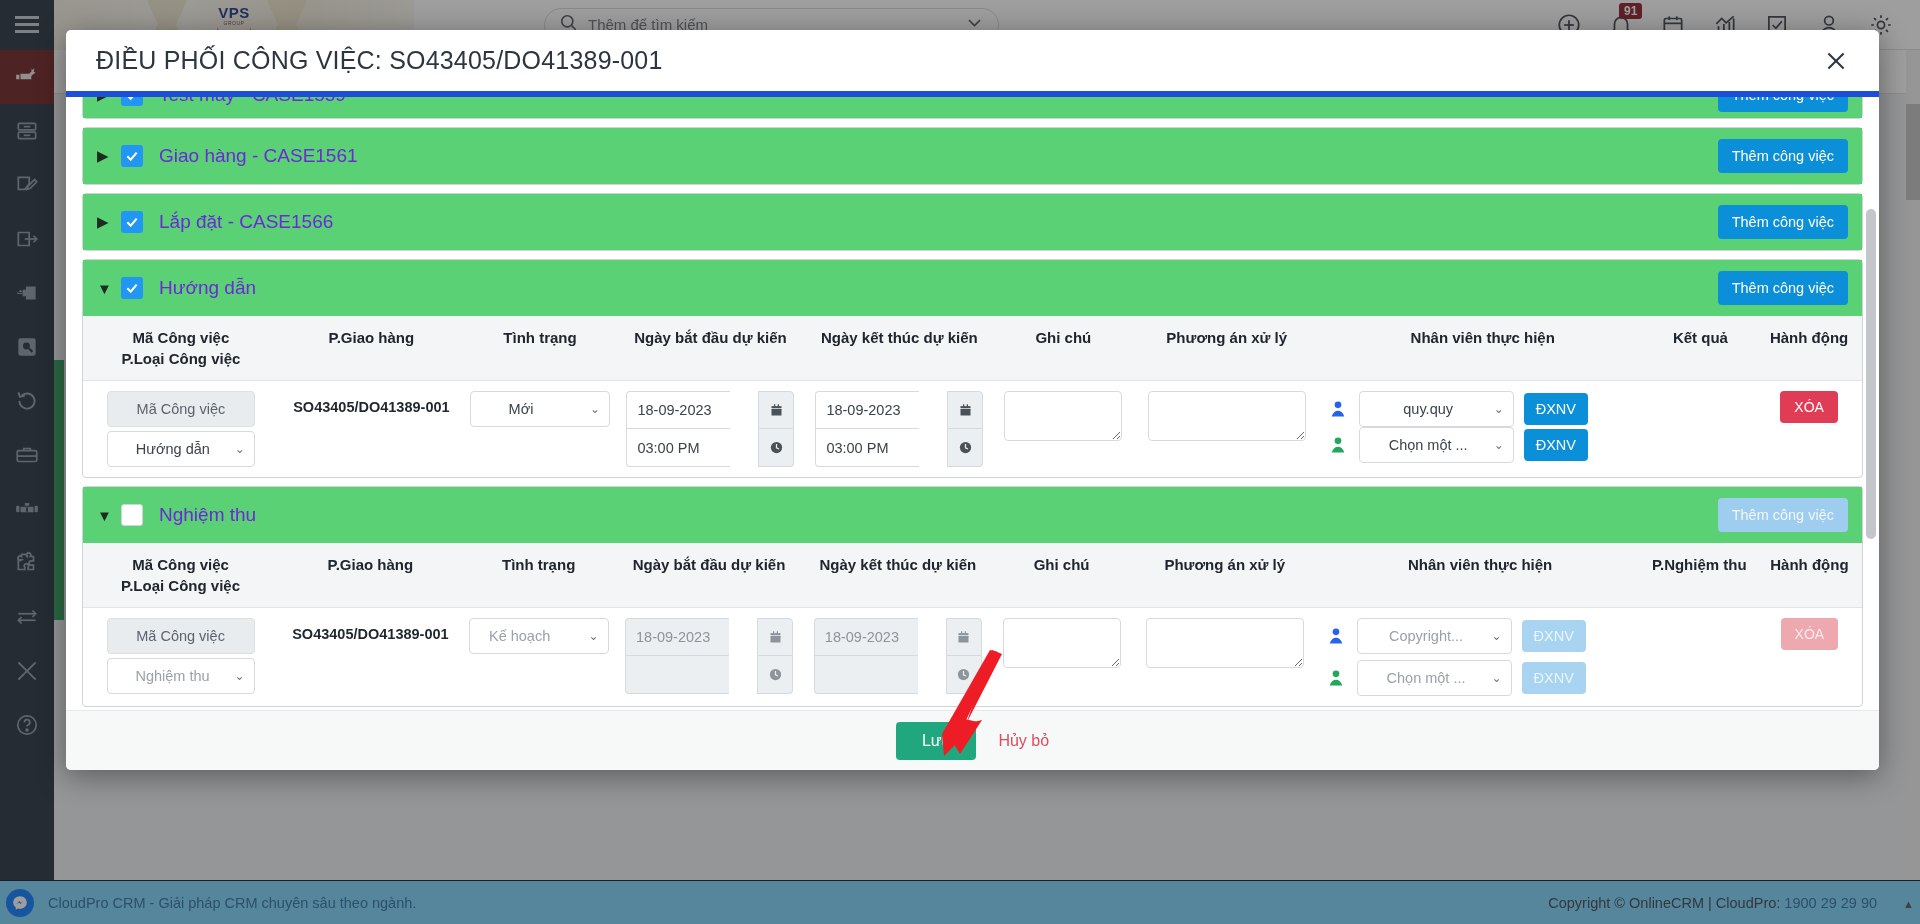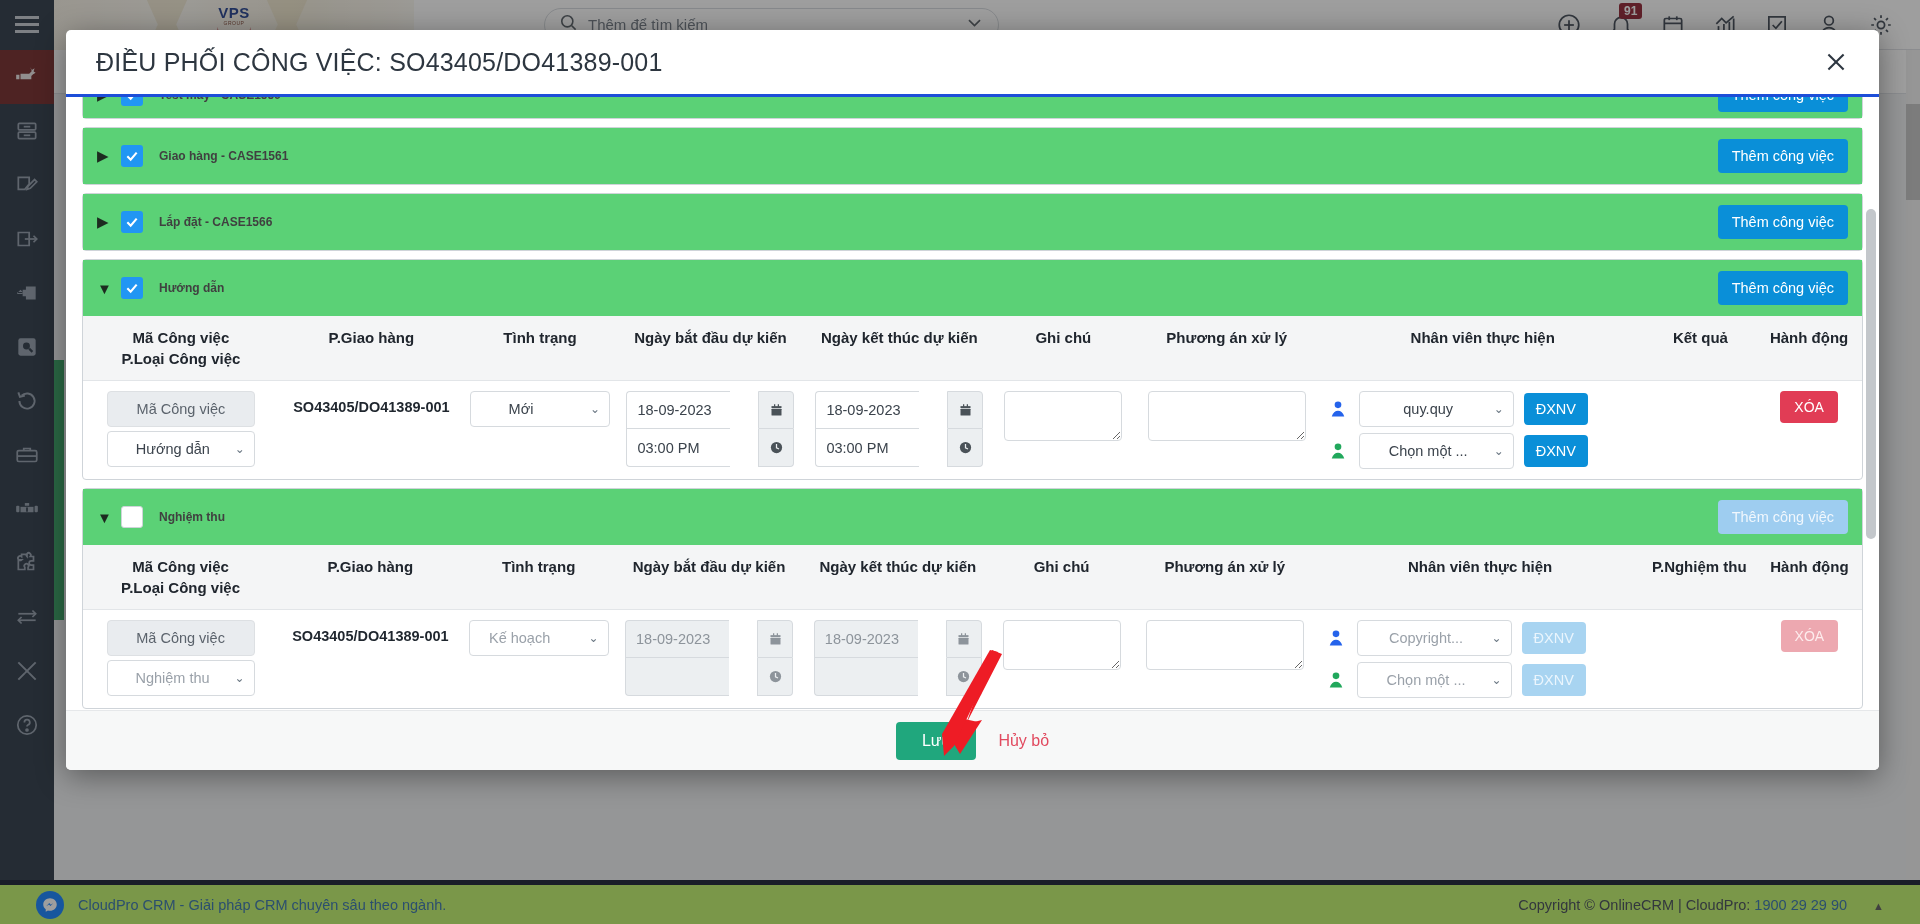--- a/index.html
+++ b/index.html
@@ -90,22 +90,22 @@
   #content-tabs {
     height: 44px; background:#fff; border-bottom:1px solid #dde1e5;
     display:flex; align-items:center; padding-left: 16px; font-size: 15px; color:#2b3542;
   }
   #content-left-strip { position:absolute; left:0; top: 310px; width: 10px; height: 260px; background:#2f9e5e;}
   #content .ghost-h { position:absolute; left: 20px; top: 316px; font-size: 15px; color:#495057;}
 
   
   #footer {
     position: absolute; left: 0; right: 0; bottom: 0; height: 44px;
-    background: #bef264; border-top: 5px solid #0f172a;
-    display: flex; align-items: center; padding: 0 36px; z-index: 1;
+    background: #7dd3fc; border-top: 1px solid #0f172a;
+    display: flex; align-items: center; padding: 0 6px; z-index: 1;
   }
   #footer .fb-left { display: flex; align-items: center; gap: 14px; }
   #msg-icon {
     width: 28px; height: 28px; border-radius: 50%;
     background: #0a7cff; display: flex; align-items: center; justify-content: center;
   }
   #msg-icon svg { width: 18px; height: 18px; }
   #footer .crm-text { color: #2f6fa8; font-size: 14.5px; }
   #footer .fb-right { margin-left: auto; font-size: 14.5px; color: #3c4450; }
   #footer .fb-right a { color: #2f6fa8; text-decoration: none; }
@@ -118,21 +118,21 @@
 
   
   #modal {
     position: absolute; left: 66px; top: 30px; width: 1813px; height: 740px;
     background: #fff; border-radius: 5px; z-index: 10;
     box-shadow: 0 6px 30px rgba(0,0,0,.4);
     display: flex; flex-direction: column;
   }
   #modal-header {
     height: 67px; flex: 0 0 67px; display: flex; align-items: center;
-    padding: 0 26px 0 30px; border-bottom: 3px solid #1d4ed8;
+    padding: 0 26px 0 30px; border-bottom: 6px solid #1d4ed8;
   }
   #modal-title { font-size: 25px; color: #2d3640; font-weight: 400; letter-spacing: .2px; }
   #modal-close {
     margin-left: auto; width: 34px; height: 34px; cursor: pointer;
     display: flex; align-items: center; justify-content: center; color: #2d3640;
   }
   #modal-close svg { width: 26px; height: 26px; }
 
   #modal-body {
     flex: 1; overflow: hidden; position: relative;
@@ -150,21 +150,21 @@
   .group-head.first { height: 46px; }
   .caret {
     width: 18px; font-size: 15px; color: #1d2b20; user-select:none; cursor:pointer;
   }
   .gcheck {
     width: 22px; height: 22px; border-radius: 3px; margin: 0 16px 0 6px;
     background: #2196f3; display:flex; align-items:center; justify-content:center; cursor:pointer;
   }
   .gcheck.off { background: #fff; border: 1px solid #cfd4d9; }
   .gcheck svg { width: 16px; height: 16px; }
-  .gtitle { font-size: 12px; color: #404040; font-weight: bold; }
+  .gtitle { font-size: 19px; color: #6d28d9; font-weight: normal; }
   .btn-add {
     margin-left: auto; background: #0a8fd8; color: #fff; border: none; border-radius: 4px;
     font-size: 14.5px; padding: 9px 14px; cursor: pointer; font-family: inherit;
   }
   .btn-add.disabled { background: #9ecdf0; color: #f0f7fd; cursor: default; }
 
   table.tbl { width: 100%; border-collapse: collapse; }
   table.tbl th {
     font-size: 15px; color: #20262e; font-weight: bold; padding: 13px 6px 13px 6px;
     text-align: center; background: #f4f5f6; border-bottom: 1px solid #e2e5e8; vertical-align: top;
@@ -624,21 +624,21 @@
                     </div>
                   </div>
                 </td>
                 <td>
                   <textarea class="note" style=""></textarea>
                 </td>
                 <td>
                   <textarea class="plan" style=""></textarea>
                 </td>
                 <td>
-                  <div class="stack" style="align-items:flex-start;gap:6px">
+                  <div class="stack" style="align-items:flex-start;gap:0">
                     <div class="emp-line">
                       <span class="emp-ico blue">
                         <svg viewBox="0 0 24 24" fill="currentColor">
                             <circle cx="12" cy="7" r="4"></circle>
                             <path d="M4.5 21c1.3-4.6 4.1-6.8 7.5-6.8s6.2 2.2 7.5 6.8z"></path>
                           </svg>
                       </span>
                       <div class="sel w155">
                         <span class="lbl">quy.quy</span>
                         <span class="chev">⌄</span>

